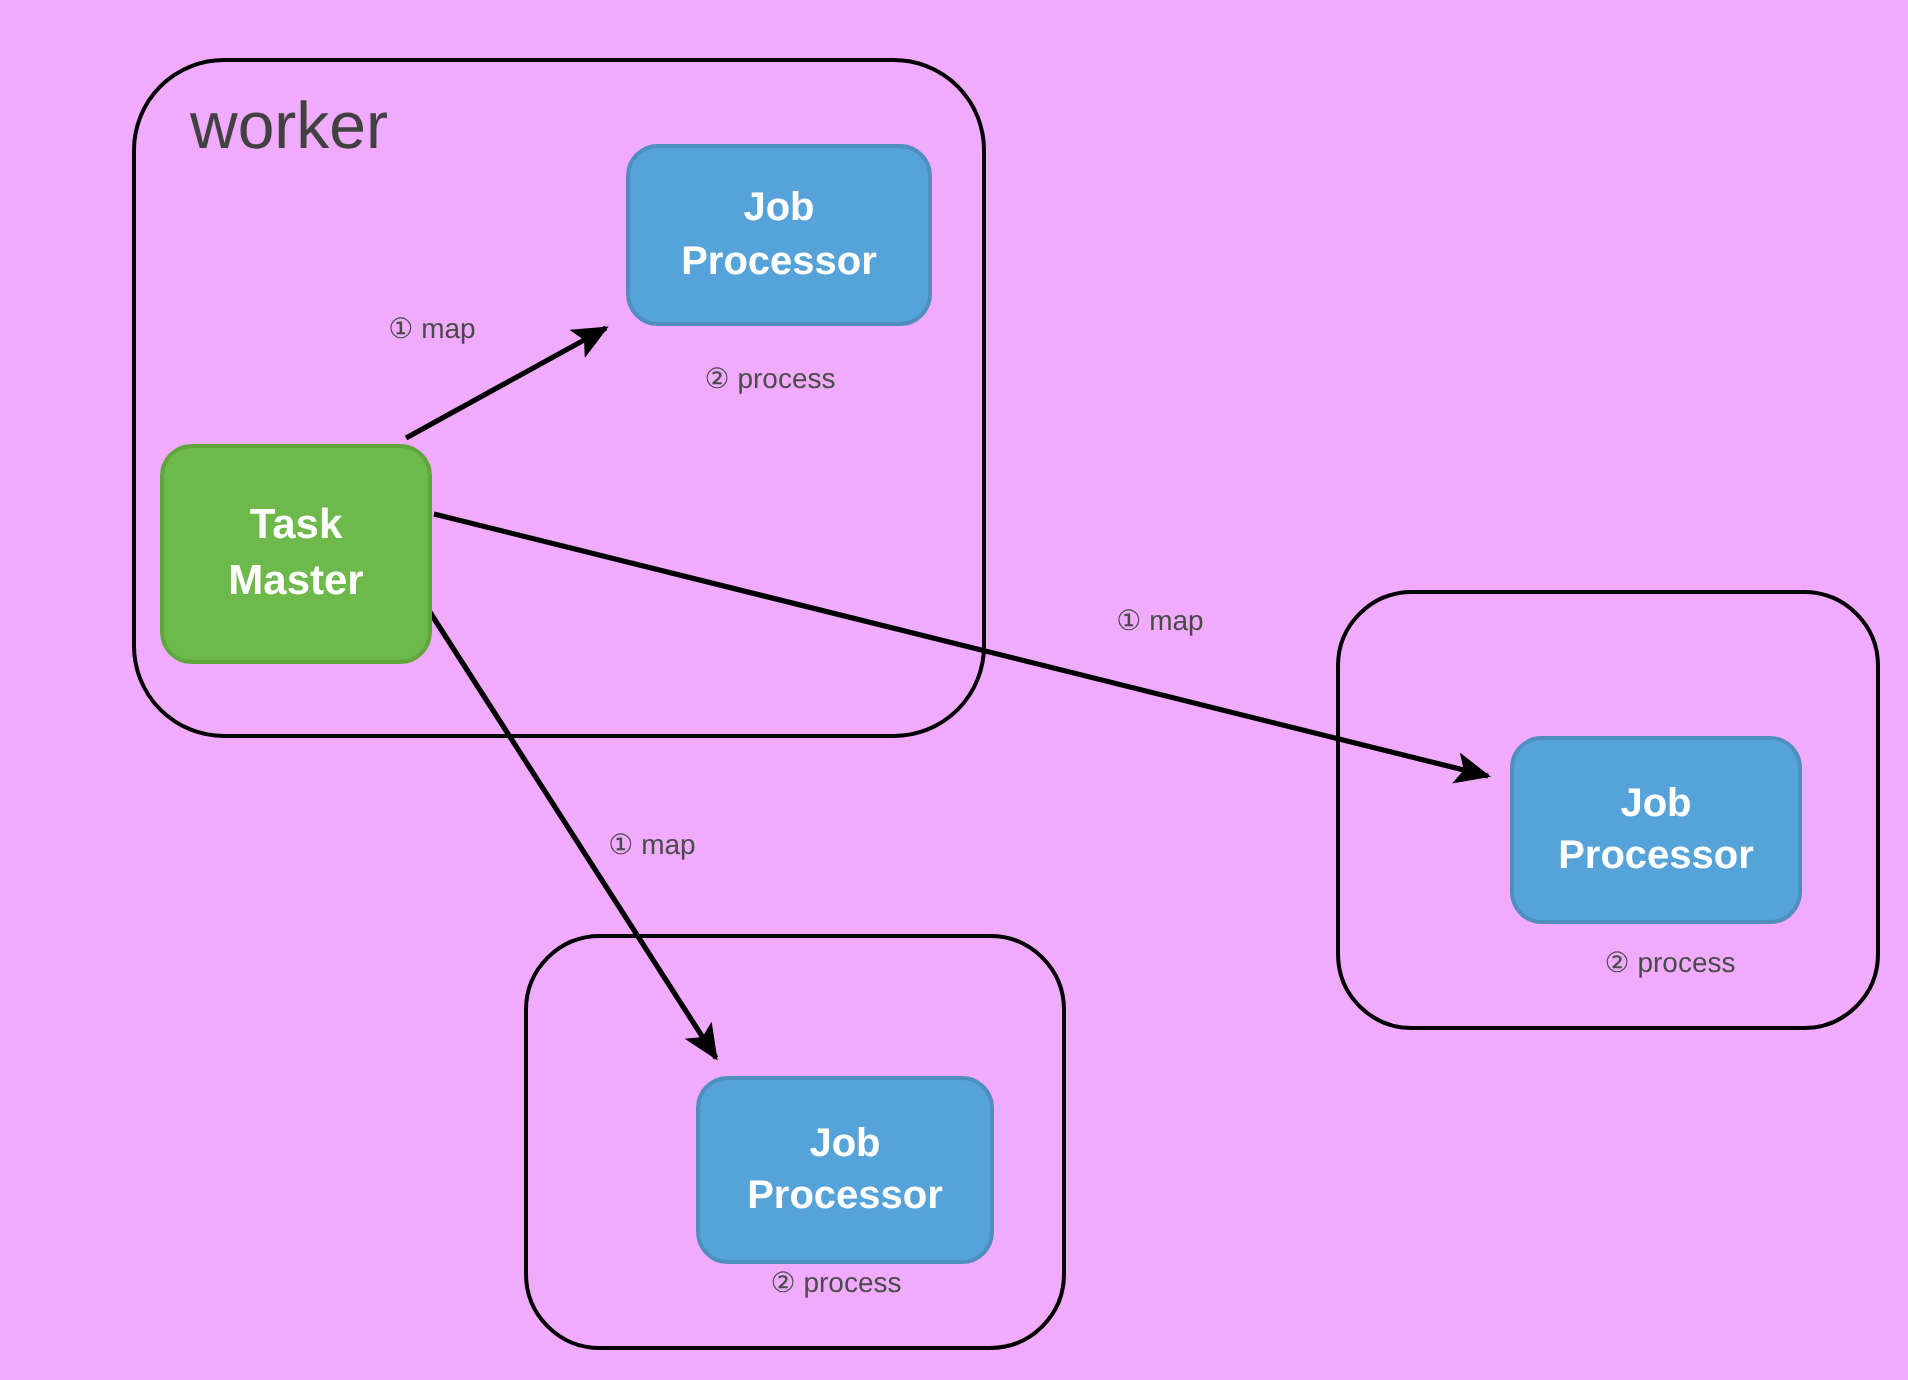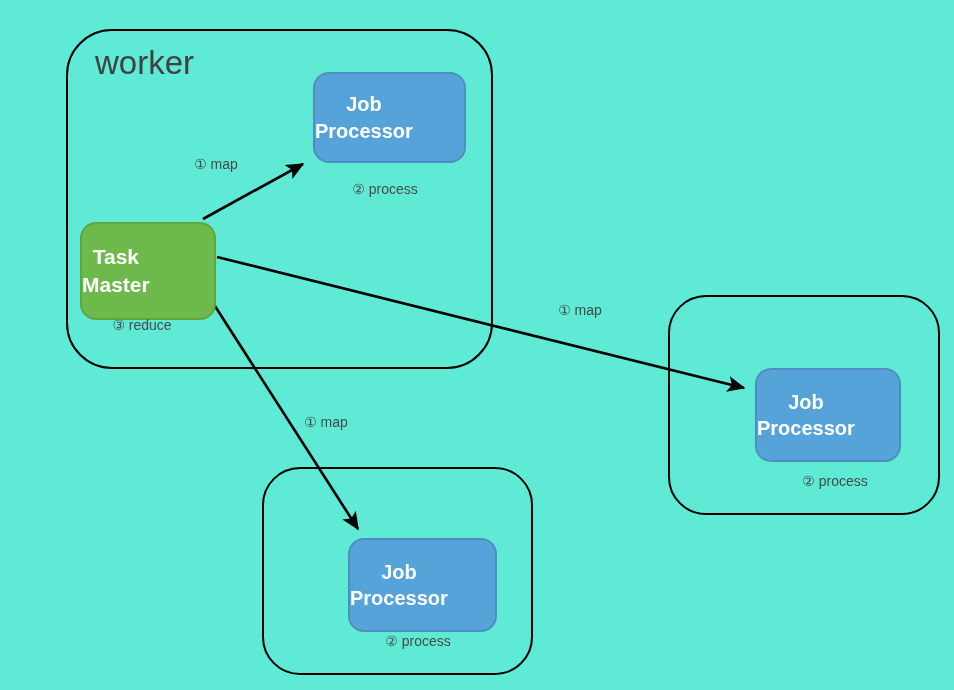--- a/index.html
+++ b/index.html
@@ -12,21 +12,21 @@
     --text-step: #4A4A4A;
     --text-light: #FFFFFF;
   }
   * { margin: 0; padding: 0; box-sizing: border-box; }
   html, body { background: #ffffff; }
   body { font-family: "Liberation Sans", sans-serif; }
   .canvas {
     position: relative;
     width: 954px;
     height: 690px;
-    background: #5eead4;
+    background: #f0abfc;
     overflow: hidden;
   }
   .group {
     position: absolute;
     border: 2.5px solid var(--outline);
     background: transparent;
     z-index: 1;
   }
   .group-main  { left: 66px;  top: 29px;  width: 427px; height: 340px; border-radius: 46px; }
   .group-right { left: 668px; top: 295px; width: 272px; height: 220px; border-radius: 38px; }
@@ -42,20 +42,21 @@
     position: absolute;
     left: 0; top: 0;
     width: 954px; height: 690px;
     z-index: 2;
     pointer-events: none;
   }
   .node {
     position: absolute;
     display: flex;
     align-items: center;
+    justify-content: center;
     text-align: center;
     border-radius: 16px;
     color: var(--text-light);
     font-weight: bold;
     white-space: pre-line;
     line-height: 1.32;
     z-index: 3;
   }
   .node-processor {
     background: var(--processor-fill);
@@ -63,21 +64,21 @@
     font-size: 20px;
   }
   .node-master {
     background: var(--master-fill);
     border: 2.5px solid var(--master-border);
     font-size: 21px;
   }
   .proc-main   { left: 313px; top: 72px;  width: 153px; height: 91px; }
   .proc-right  { left: 755px; top: 368px; width: 146px; height: 94px; }
   .proc-bottom { left: 348px; top: 538px; width: 149px; height: 94px; }
-  .master      { left: 80px;  top: 222px; width: 136px; height: 98px; }
+  .master      { left: 80px;  top: 222px; width: 136px; height: 110px; }
   .step-label {
     position: absolute;
     width: 140px;
     text-align: center;
     font-size: 14px;
     color: var(--text-step);
     z-index: 3;
     white-space: nowrap;
   }
   .lbl-map-1    { left: 146px; top: 156px; }
@@ -131,15 +132,14 @@
   </div>
 
   <div class="step-label lbl-map-1">① map</div>
   <div class="step-label lbl-map-2">① map</div>
   <div class="step-label lbl-map-3">① map</div>
 
   <div class="step-label lbl-proc-1">② process</div>
   <div class="step-label lbl-proc-2">② process</div>
   <div class="step-label lbl-proc-3">② process</div>
 
-  <div class="step-label lbl-reduce">③ reduce</div>
 
 </div>
 
 </body></html>

